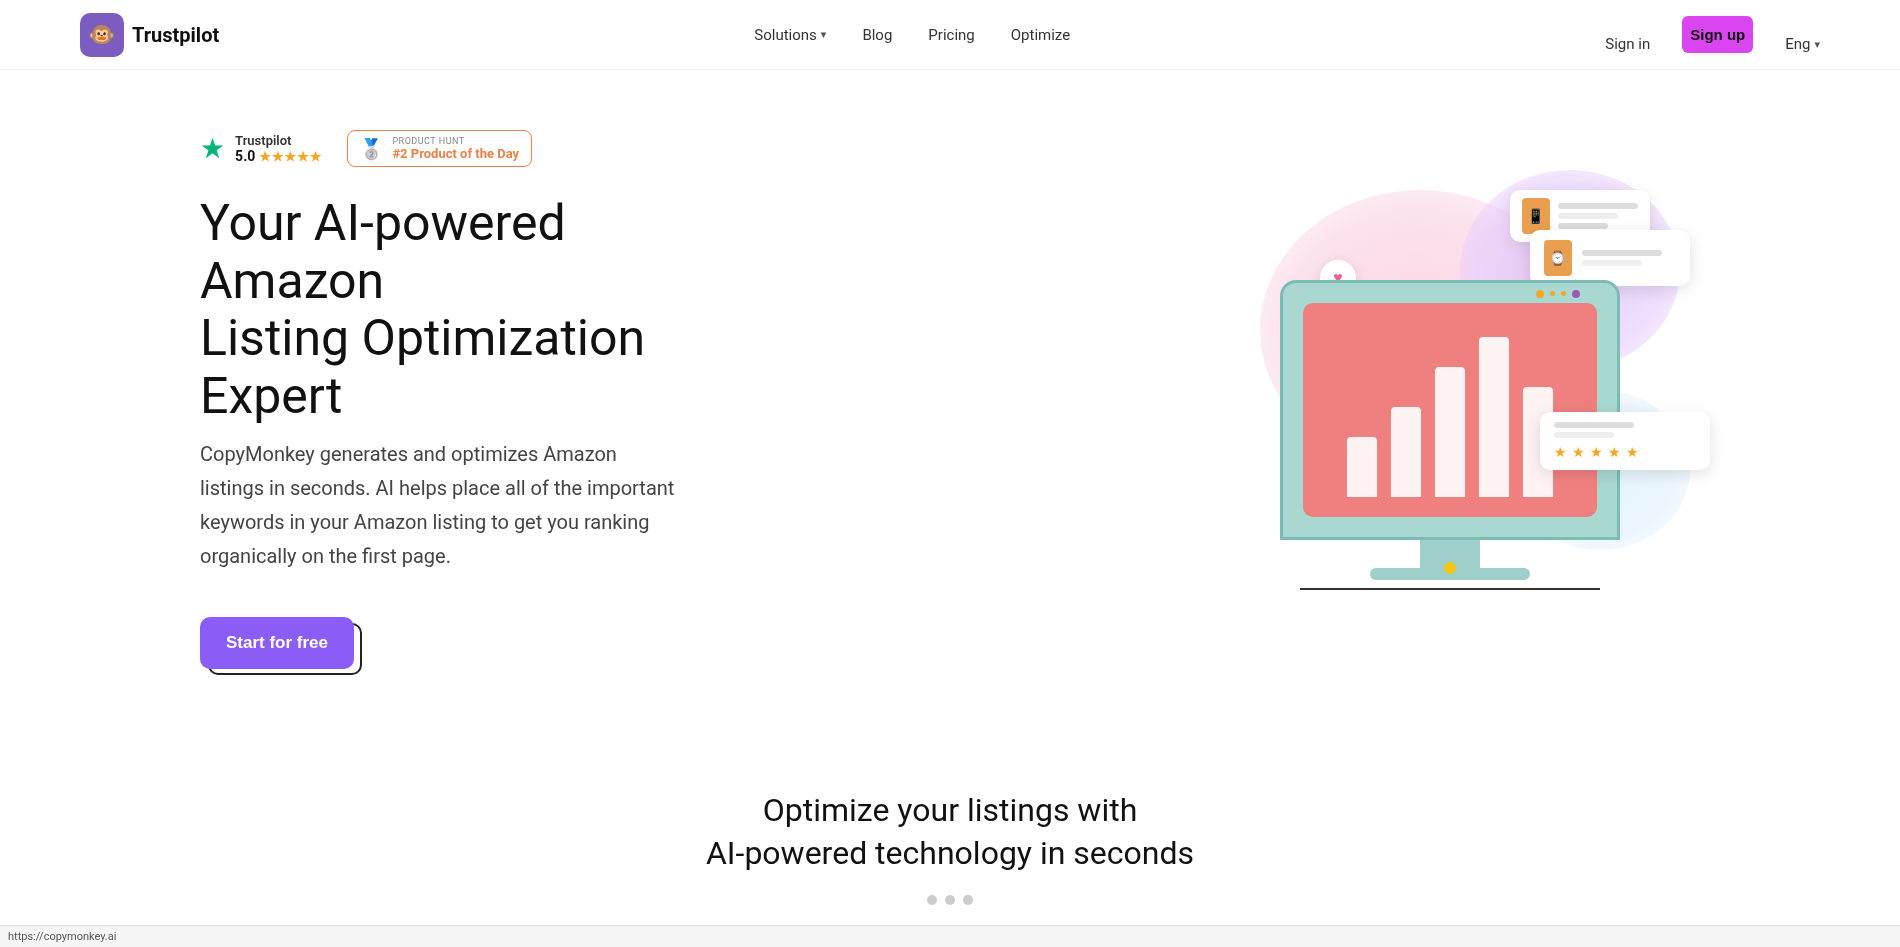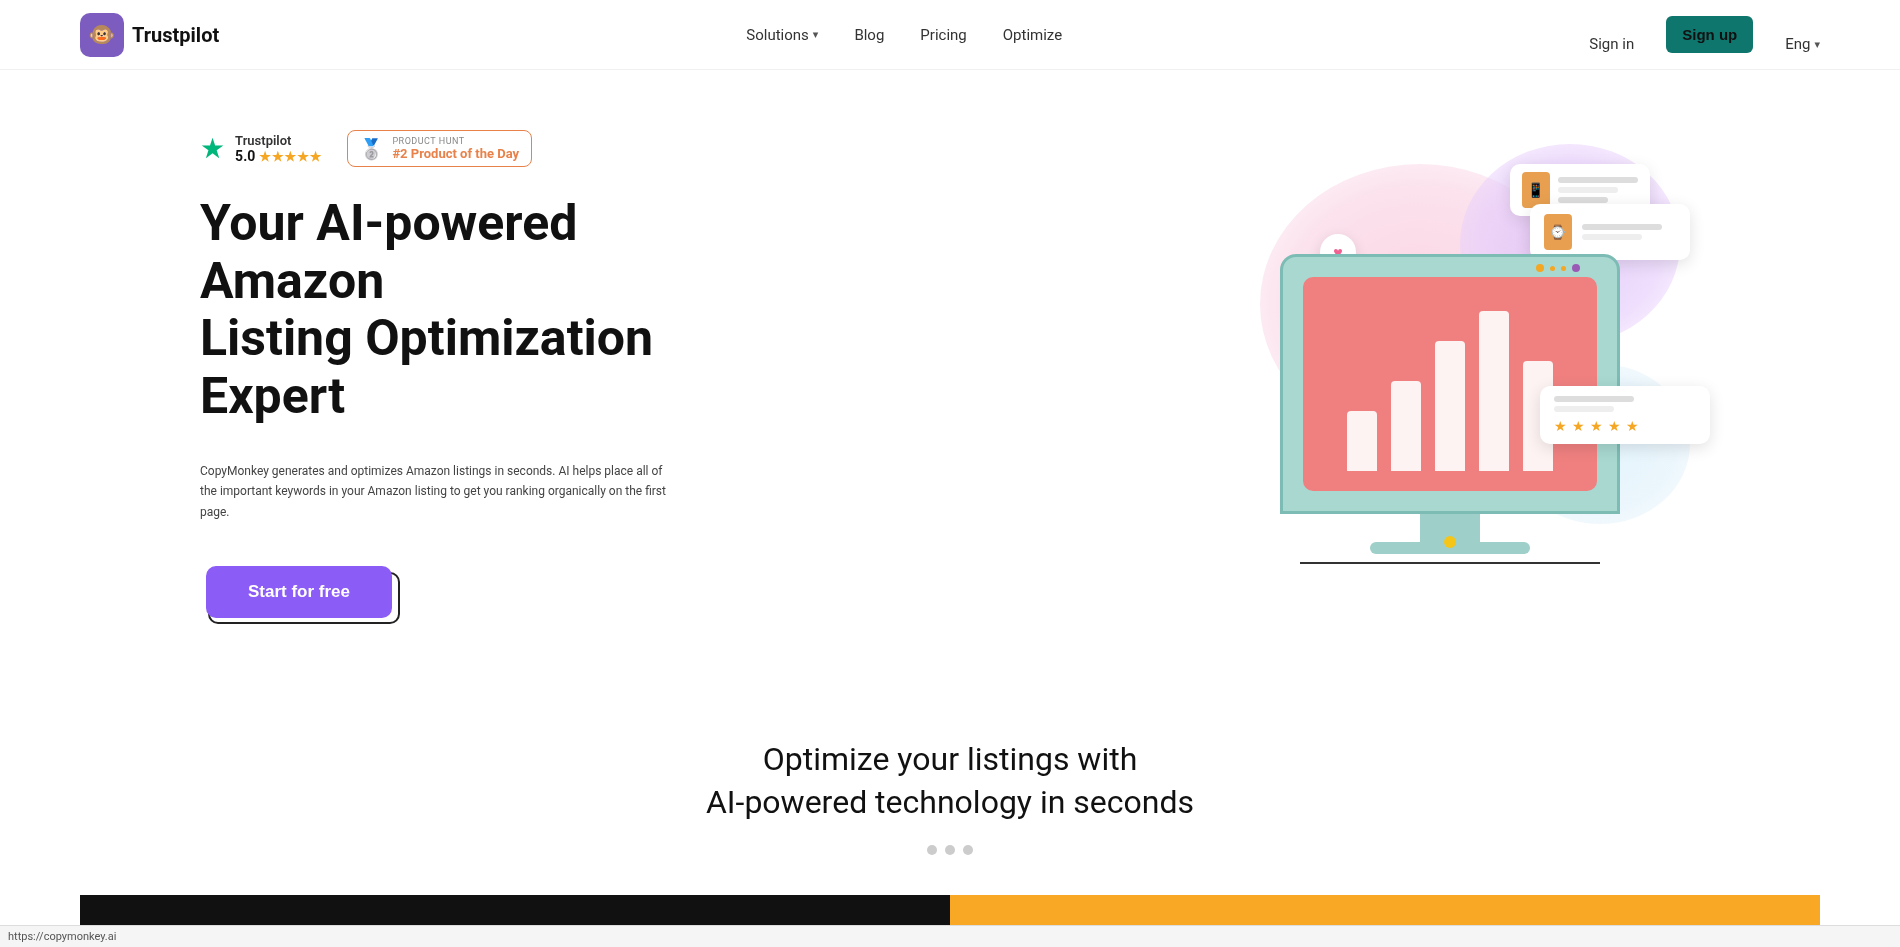--- a/index.html
+++ b/index.html
@@ -66,25 +66,25 @@
       display: flex;
       align-items: flex-end;
       gap: 32px;
     }
     .signin-link {
       font-size: 15px;
       color: #333;
       cursor: pointer;
     }
     .signup-btn {
-      background: #0f766e;
+      background: #d946ef;
       color: #111;
       font-weight: 700;
       font-size: 15px;
-      padding: 10px 16px;
+      padding: 10px 8px;
       border: none;
       border-radius: 6px;
       cursor: pointer;
     }
     .lang-selector {
       display: flex;
       align-items: center;
       gap: 4px;
       font-size: 15px;
       color: #333;
@@ -168,50 +168,49 @@
     }
     .ph-rank {
       font-size: 13px;
       font-weight: 700;
       color: #e8824a;
     }
 
     
     .hero-headline {
       font-size: 50px;
-      font-weight: 700;
+      font-weight: 400;
       line-height: 1.15;
       color: #111;
-      margin-bottom: 36px;
+      margin-bottom: 12px;
     }
     .hero-description {
-      font-size: 12px;
+      font-size: 20px;
       line-height: 1.7;
       color: #444;
       margin-bottom: 44px;
       max-width: 480px;
     }
 
     
     .start-btn-wrapper {
       position: relative;
       display: inline-block;
     }
     .start-btn {
       background: #8b5cf6;
       color: #fff;
       font-size: 17px;
       font-weight: 600;
-      padding: 16px 42px;
+      padding: 16px 26px;
       border: none;
       border-radius: 10px;
       cursor: pointer;
       position: relative;
       z-index: 2;
-      margin-left: 6px;
     }
     .start-btn-shadow {
       position: absolute;
       bottom: -6px;
       left: 8px;
       width: 100%;
       height: 100%;
       border: 2px solid #222;
       border-radius: 10px;
       z-index: 1;

